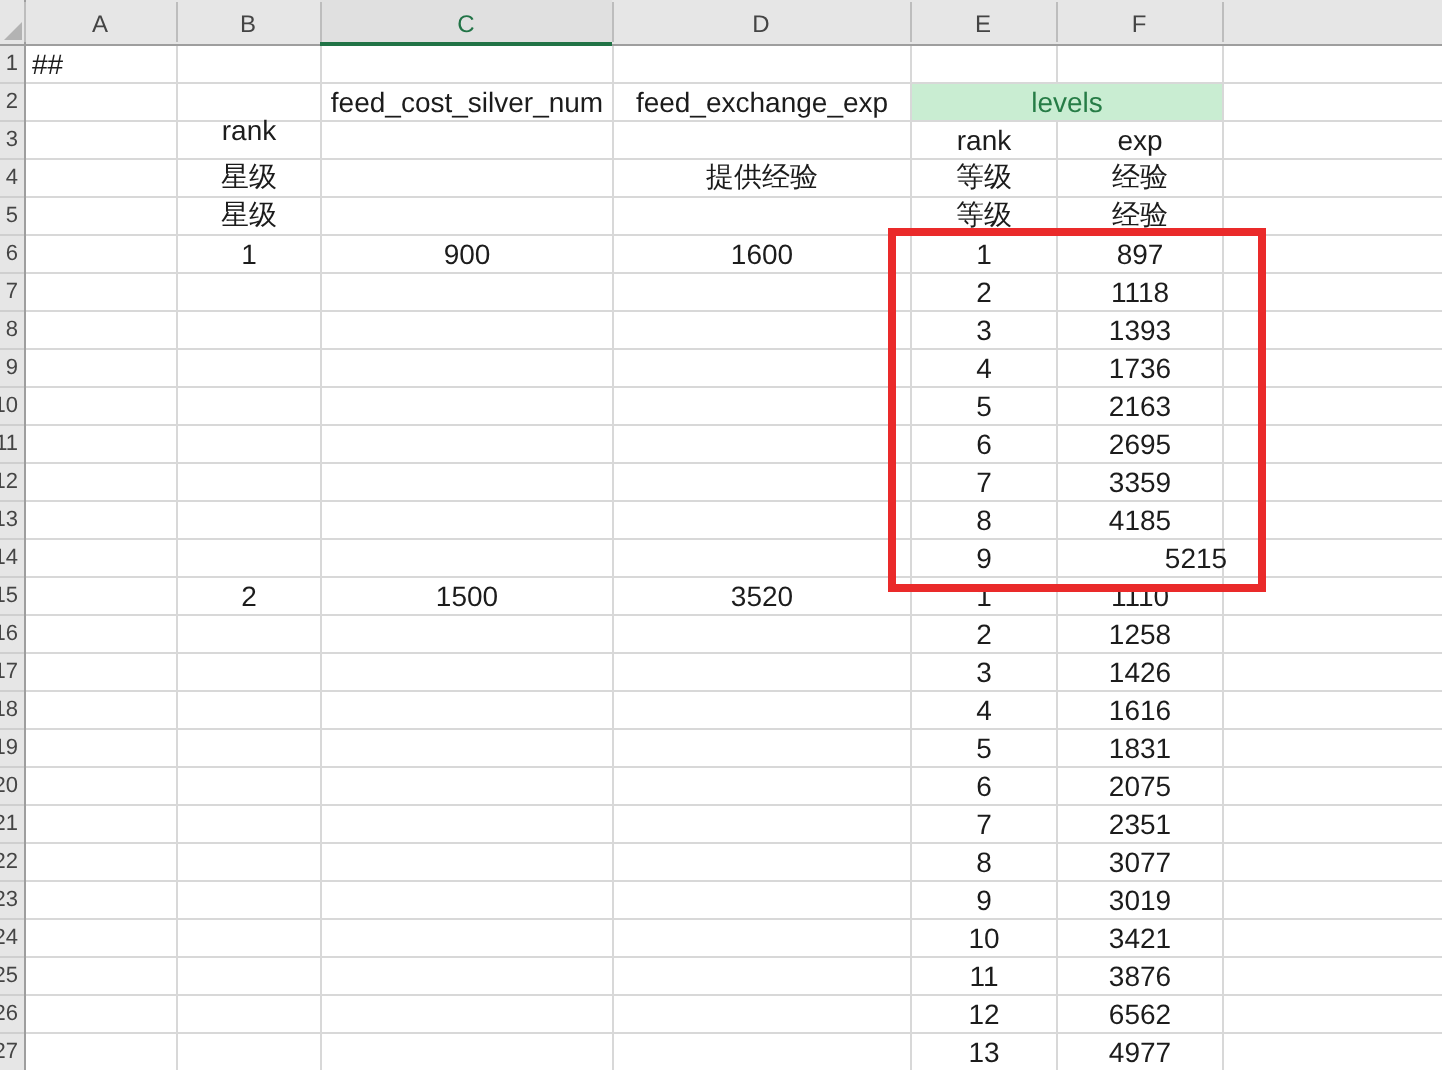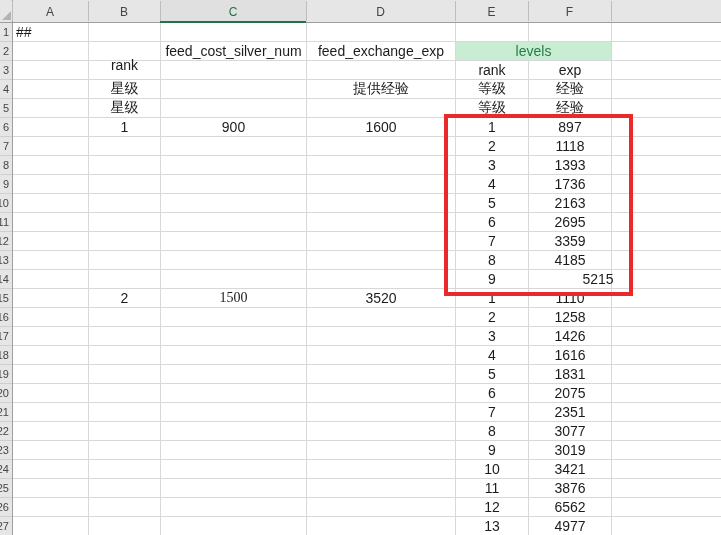--- a/index.html
+++ b/index.html
@@ -112,21 +112,21 @@
       <div class="cell" style="left: 307px; width: 148px; top: 80px;">提供经验</div>
       <div class="cell" style="left: 456px; width: 72px; top: 80px;">等级</div>
       <div class="cell" style="left: 529px; width: 82px; top: 80px;">经验</div>
       <div class="cell" style="left: 89px; width: 71px; top: 99px;">星级</div>
       <div class="cell" style="left: 456px; width: 72px; top: 99px;">等级</div>
       <div class="cell" style="left: 529px; width: 82px; top: 99px;">经验</div>
       <div class="cell" style="left: 89px; width: 71px; top: 118px;">1</div>
       <div class="cell" style="left: 161px; width: 145px; top: 118px;">900</div>
       <div class="cell" style="left: 307px; width: 148px; top: 118px;">1600</div>
       <div class="cell" style="left: 89px; width: 71px; top: 289px;">2</div>
-      <div class="cell" style="left: 161px; width: 145px; top: 289px; font-family: Liberation Serif, serif;">1500</div>
+      <div class="cell" style="left: 161px; width: 145px; top: 289px;">1500</div>
       <div class="cell" style="left: 307px; width: 148px; top: 289px;">3520</div>
       <div class="cell good" style="left: 456px; width: 155px; top: 42px;">levels</div>
       <div class="cell" style="left: 456px; width: 72px; top: 118px;">1</div>
       <div class="cell" style="left: 529px; width: 82px; top: 118px;">897</div>
       <div class="cell" style="left: 456px; width: 72px; top: 137px;">2</div>
       <div class="cell" style="left: 529px; width: 82px; top: 137px;">1118</div>
       <div class="cell" style="left: 456px; width: 72px; top: 156px;">3</div>
       <div class="cell" style="left: 529px; width: 82px; top: 156px;">1393</div>
       <div class="cell" style="left: 456px; width: 72px; top: 175px;">4</div>
       <div class="cell" style="left: 529px; width: 82px; top: 175px;">1736</div>

